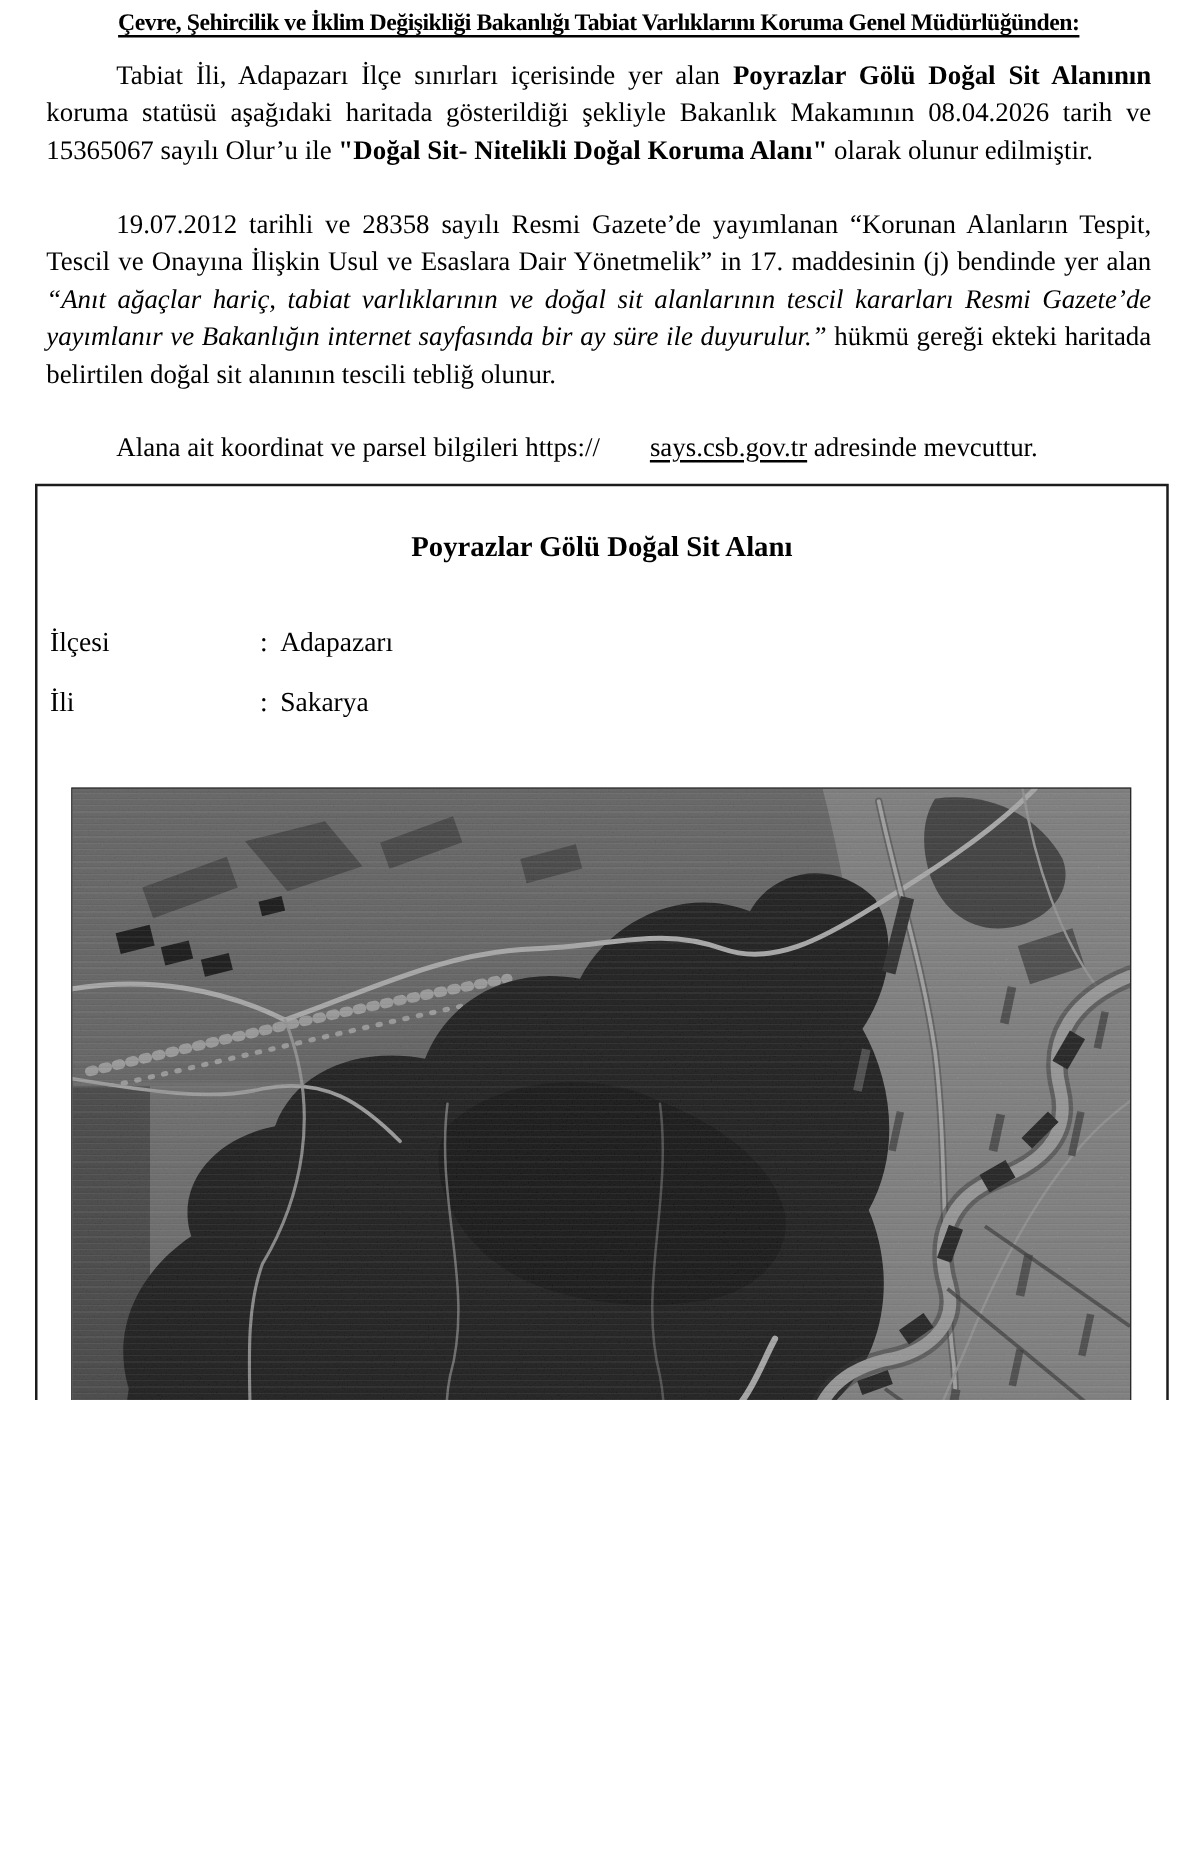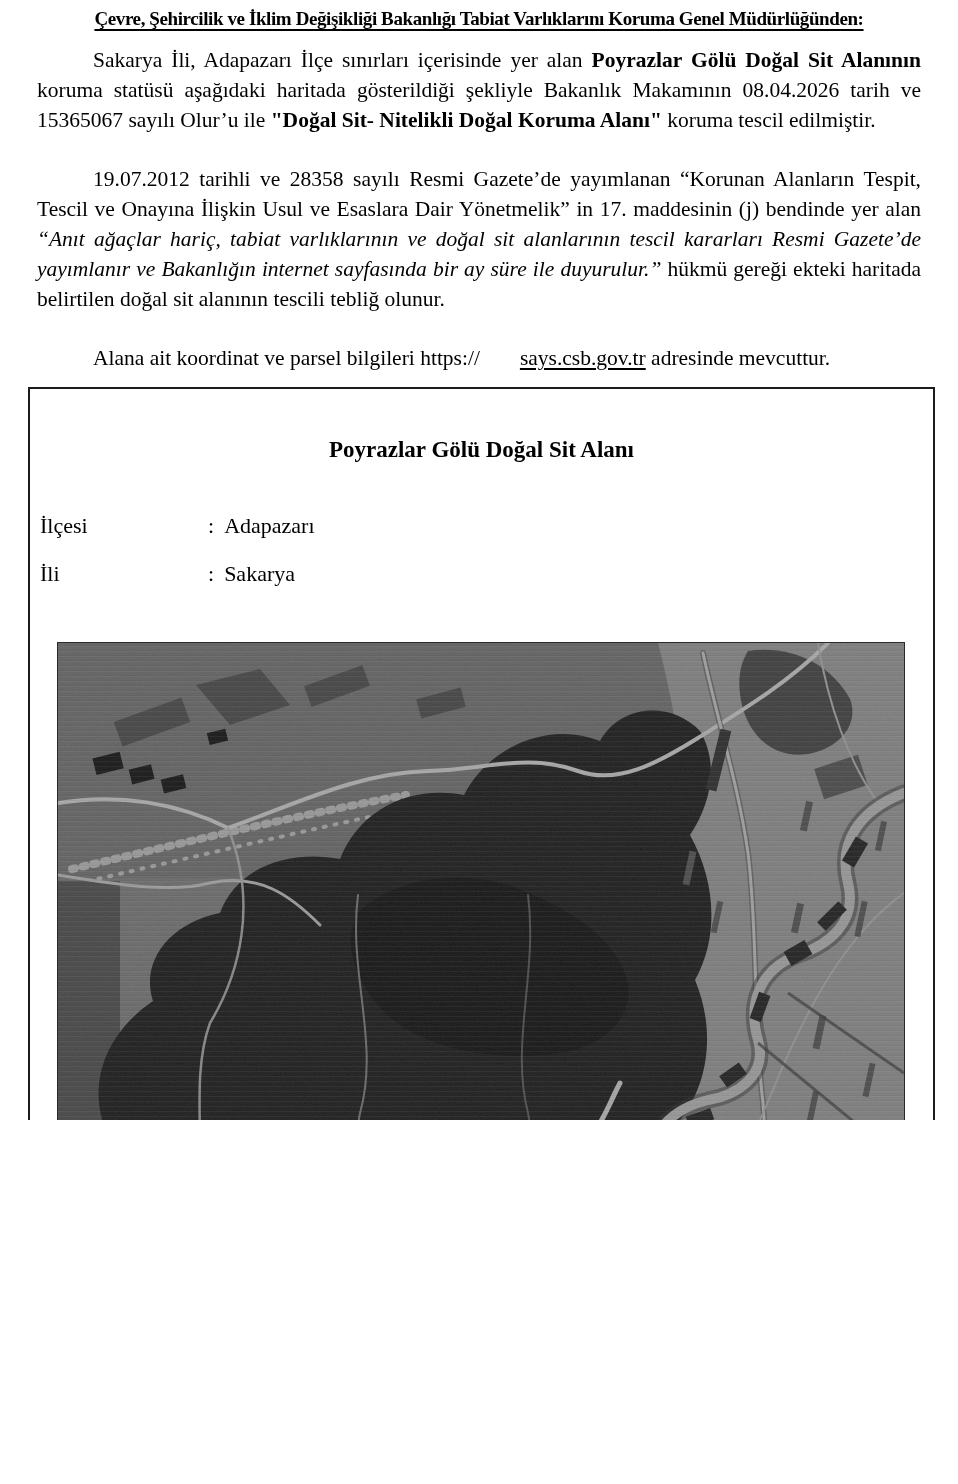--- a/index.html
+++ b/index.html
@@ -34,21 +34,21 @@
   }
   .body-text p.addr{margin-bottom:14px;}
   .url-link{text-decoration:underline;text-underline-offset:3px;margin-left:40px;}
 
   .map-card{
     box-sizing:border-box;
     margin-left:28px;
     width:907px;
     height:1008px;
     border:2px solid #1c1c1c;
-    padding:12px 8px;
+    padding:0 8px;
   }
   .card-title{
     margin:36px 0 0;
     text-align:center;
     font-size:23px;
     font-weight:bold;
   }
   .fields{margin:48px 0 0 2px;}
   .field-row{font-size:22px;line-height:30px;margin-bottom:18px;}
   .field-label{display:inline-block;width:168px;}
@@ -90,21 +90,21 @@
   }
 </style>
 </head>
 <body>
 
 <div class="page">
 
   <h1 class="doc-title">Çevre, Şehircilik ve İklim Değişikliği Bakanlığı Tabiat Varlıklarını Koruma Genel Müdürlüğünden:</h1>
 
   <div class="body-text">
-    <p><span>Sakarya İli, Adapazarı İlçe sınırları içerisinde yer alan </span><b>Poyrazlar Gölü Doğal Sit Alanının</b><span> koruma statüsü aşağıdaki haritada gösterildiği şekliyle Bakanlık Makamının 08.04.2026 tarih ve 15365067 sayılı Olur’u ile </span><b>"Doğal Sit- Nitelikli Doğal Koruma Alanı"</b><span> koruma tescil edilmiştir.</span></p>
+    <p><span>Tabiat İli, Adapazarı İlçe sınırları içerisinde yer alan </span><b>Poyrazlar Gölü Doğal Sit Alanının</b><span> koruma statüsü aşağıdaki haritada gösterildiği şekliyle Bakanlık Makamının 08.04.2026 tarih ve 15365067 sayılı Olur’u ile </span><b>"Doğal Sit- Nitelikli Doğal Koruma Alanı"</b><span> olarak olunur edilmiştir.</span></p>
 
     <p><span>19.07.2012 tarihli ve 28358 sayılı Resmi Gazete’de yayımlanan “Korunan Alanların Tespit, Tescil ve Onayına İlişkin Usul ve Esaslara Dair Yönetmelik” in 17. maddesinin (j) bendinde yer alan </span><i>“Anıt ağaçlar hariç, tabiat varlıklarının ve doğal sit alanlarının tescil kararları Resmi Gazete’de yayımlanır ve Bakanlığın internet sayfasında bir ay süre ile duyurulur.”</i><span> hükmü gereği ekteki haritada belirtilen doğal sit alanının tescili tebliğ olunur.</span></p>
 
     <p class="addr"><span>Alana ait koordinat ve parsel bilgileri https://</span><span class="url-link">says.csb.gov.tr</span><span> adresinde mevcuttur.</span></p>
   </div>
 
   <section class="map-card">
     <h2 class="card-title">Poyrazlar Gölü Doğal Sit Alanı</h2>
 
     <div class="fields">

